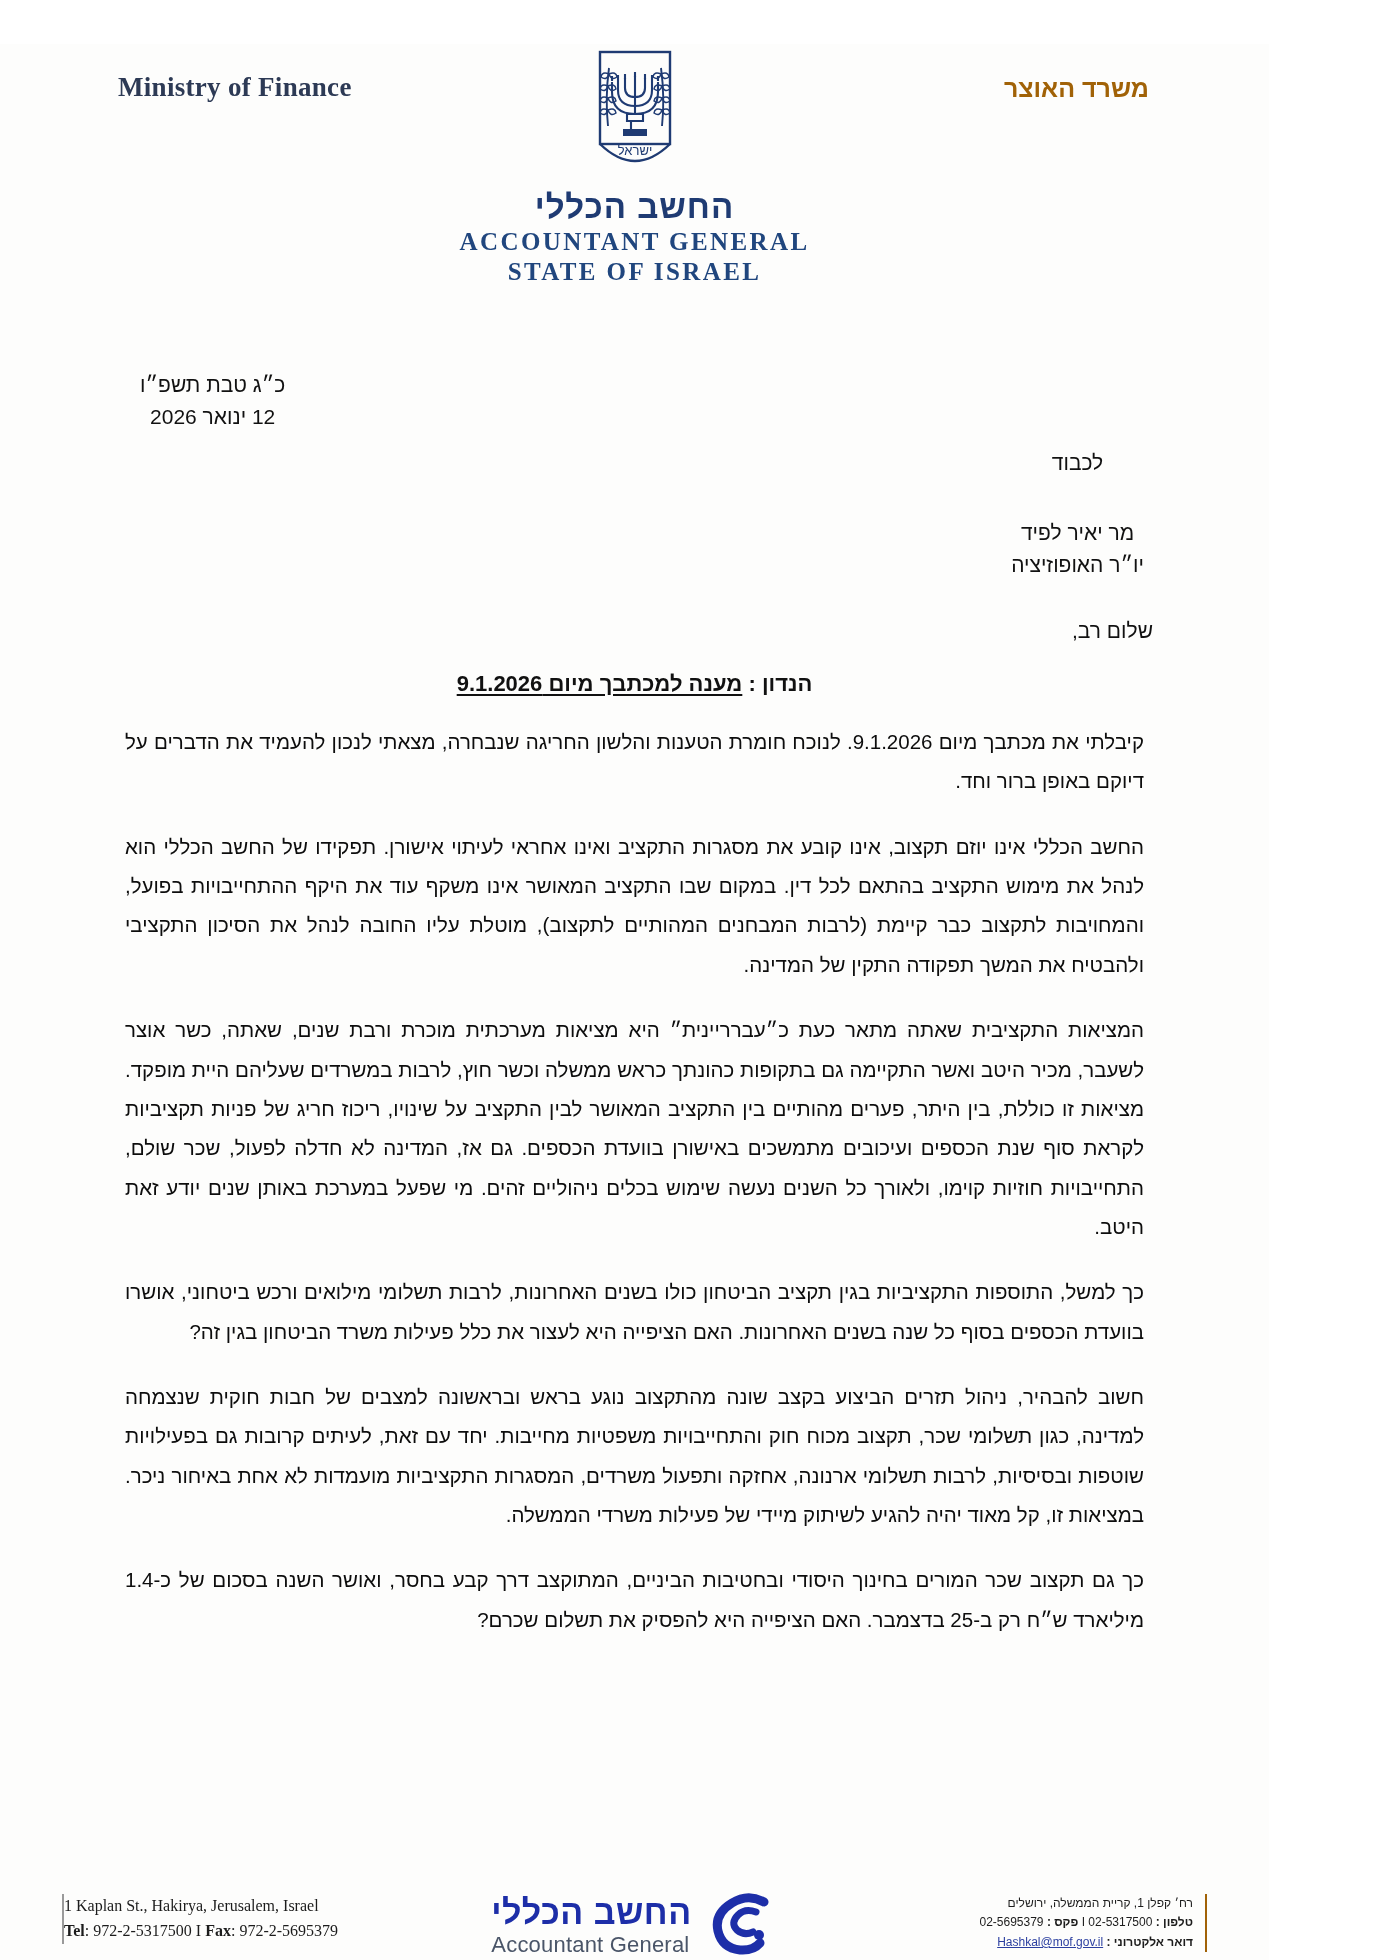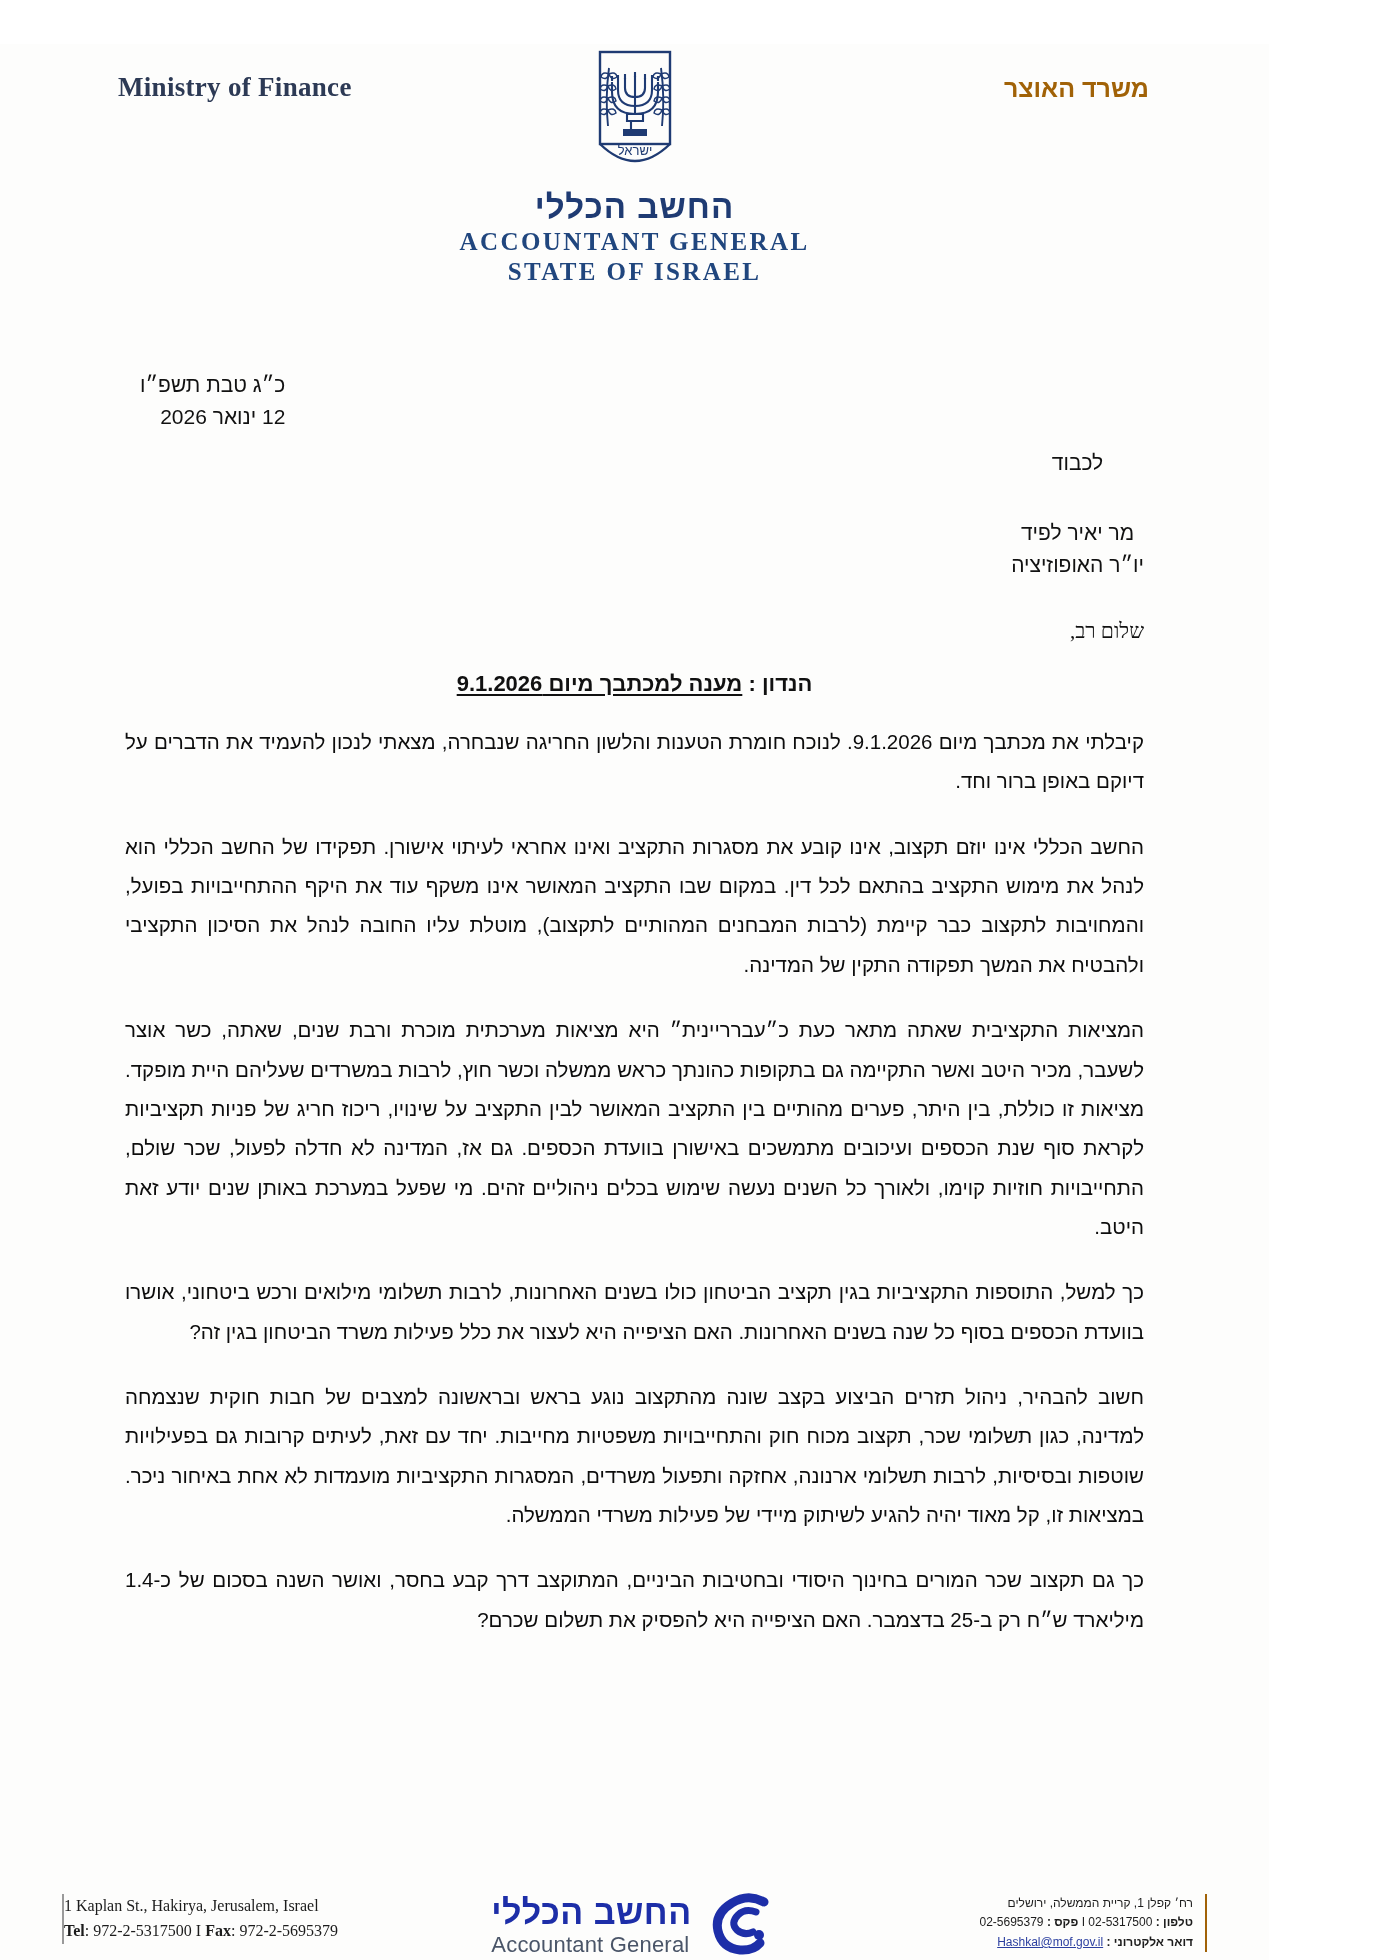--- a/index.html
+++ b/index.html
@@ -84,46 +84,45 @@
     margin-top: 4px;
   }
   .mast-title-en2 { margin-top: 1px; text-align: center; }
 
   
   .date-block {
     position: absolute;
     left: 140px;
     top: 325px;
     direction: rtl;
-    text-align: right;
+    text-align: center;
     font-size: 21px;
     line-height: 1.5;
     color: #111;
   }
 
   
   .addressee {
     position: absolute;
     right: 125px;
     top: 403px;
     direction: rtl;
     text-align: center;
     font-size: 21px;
     line-height: 1.5;
   }
   .addressee .to { margin-bottom: 38px; }
   .addressee .nm { line-height: 1.55; }
 
   .greeting {
     position: absolute;
-    right: 125px;
+    right: 116px;
     top: 575px;
     direction: rtl;
     font-size: 21px;
-    font-family: Liberation Serif, serif;
   }
 
   
   .subject {
     position: absolute;
     left: 0;
     right: 0;
     top: 627px;
     direction: rtl;
     text-align: center;

